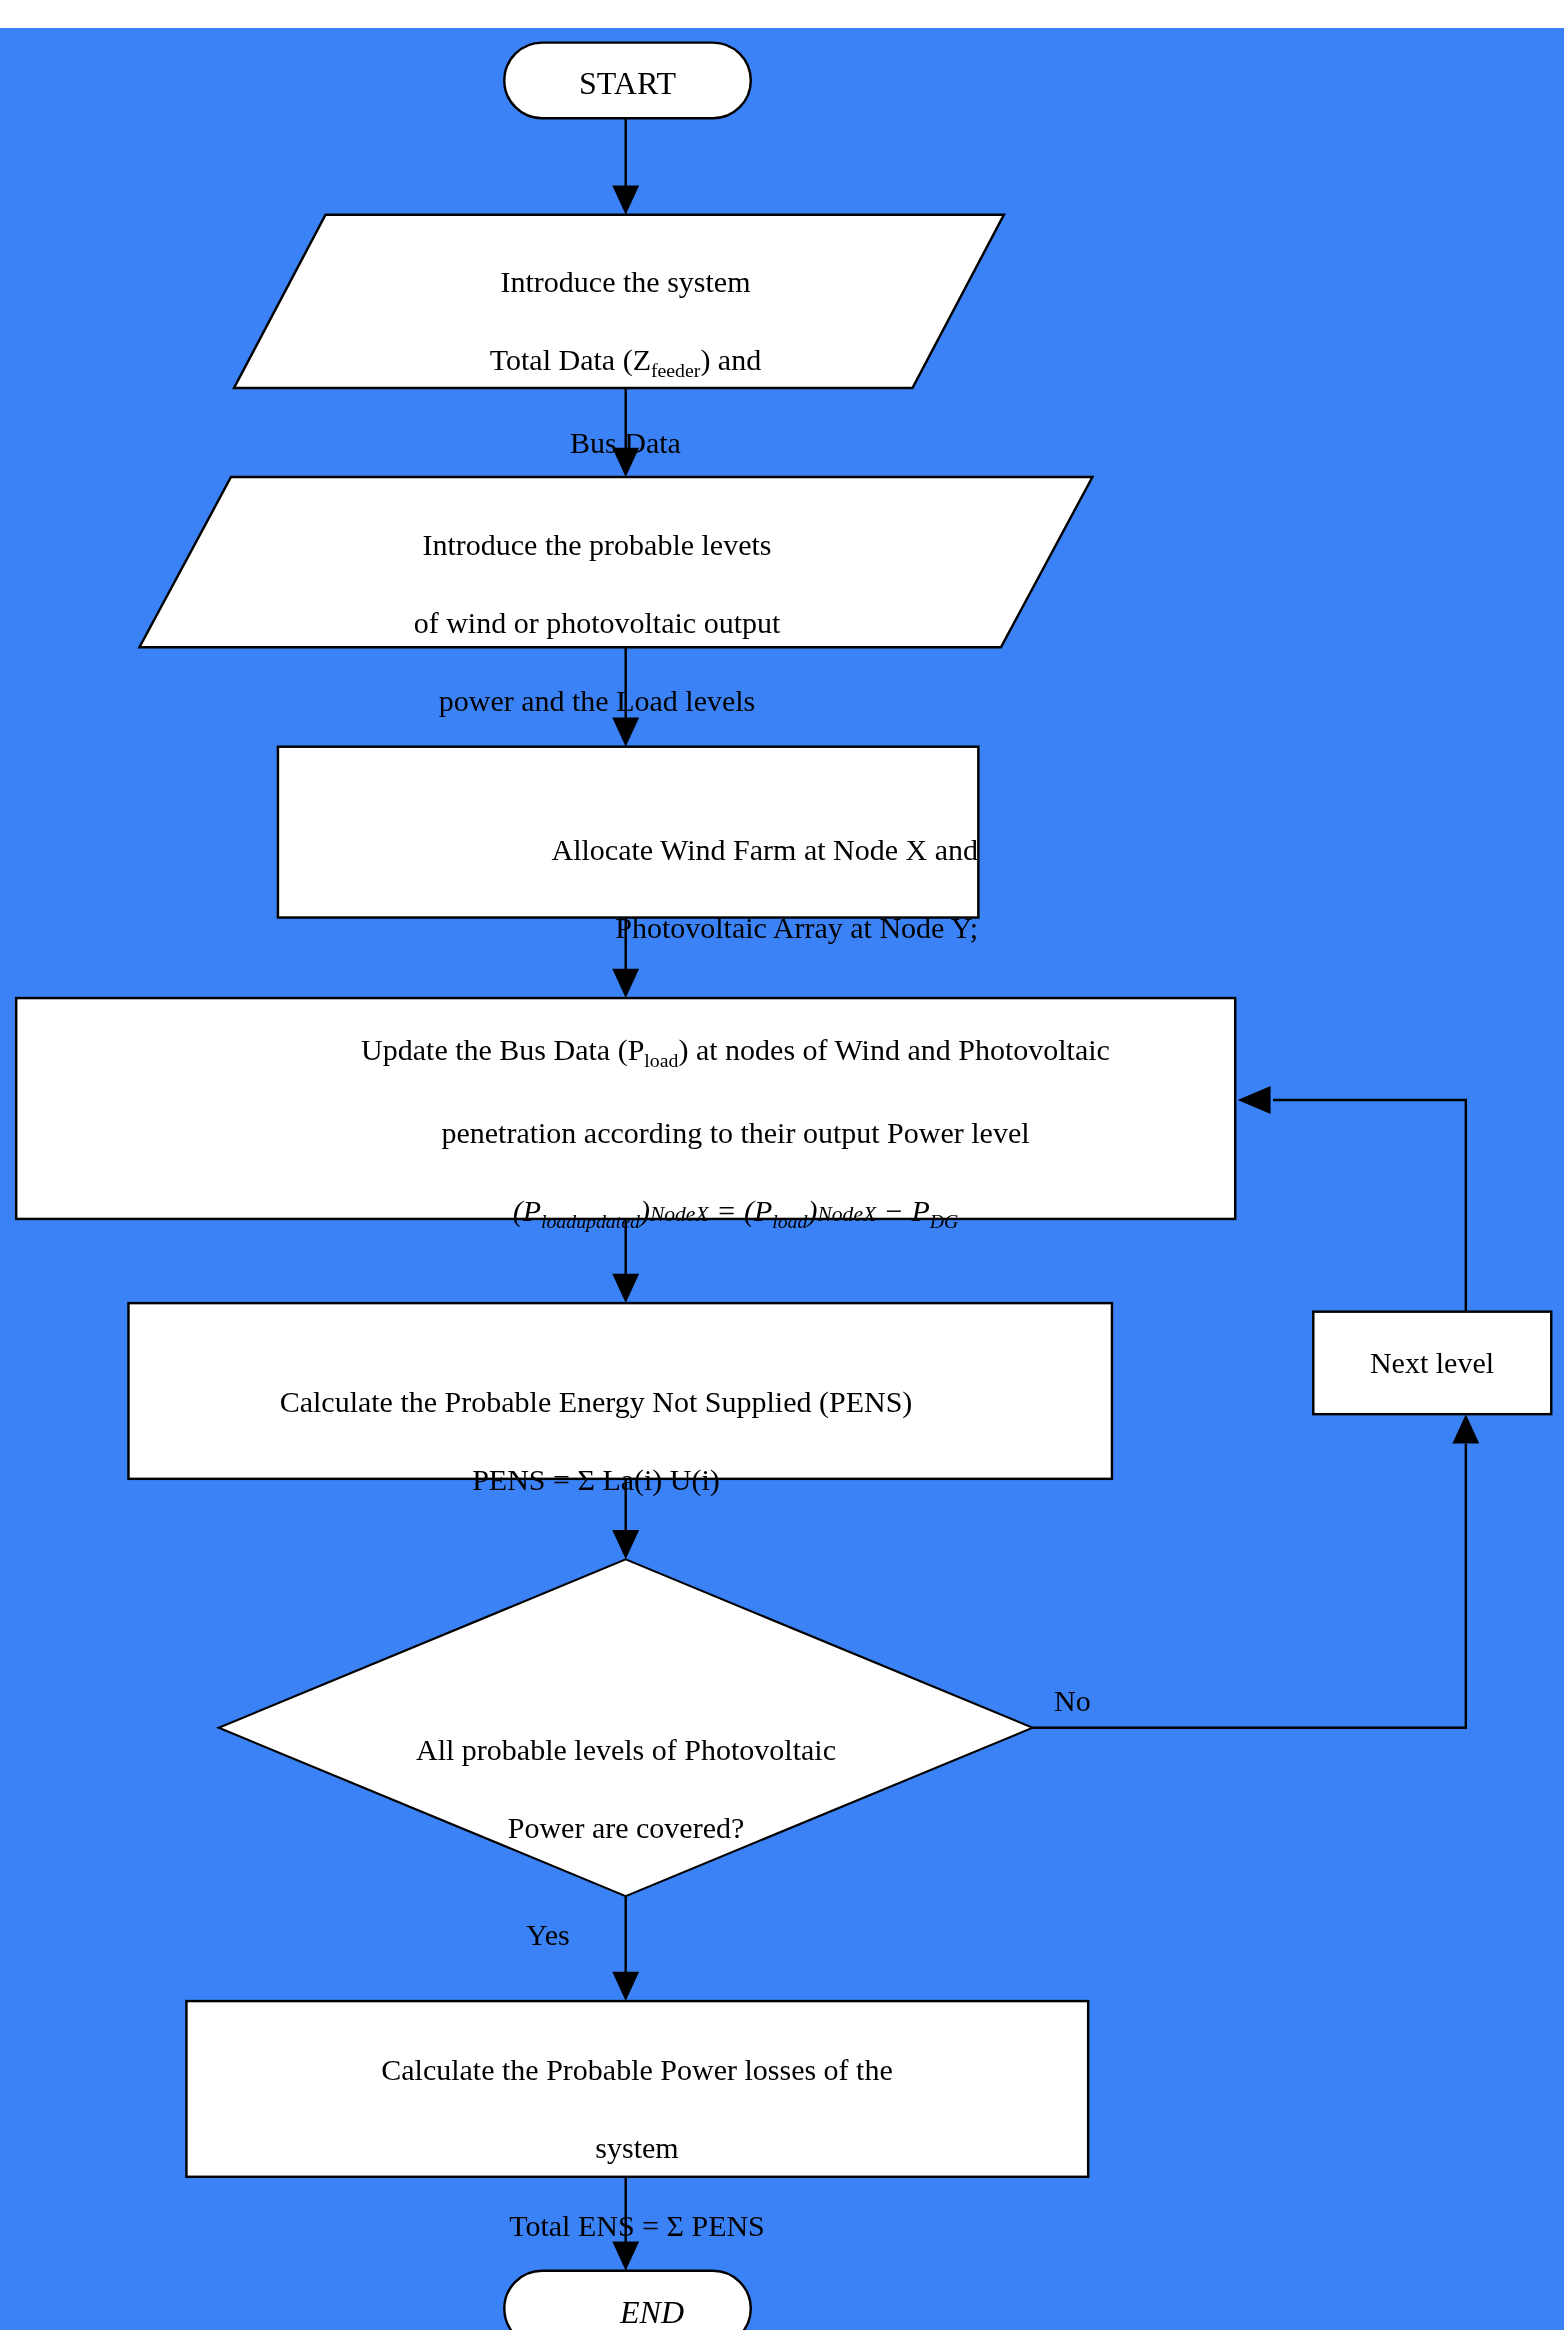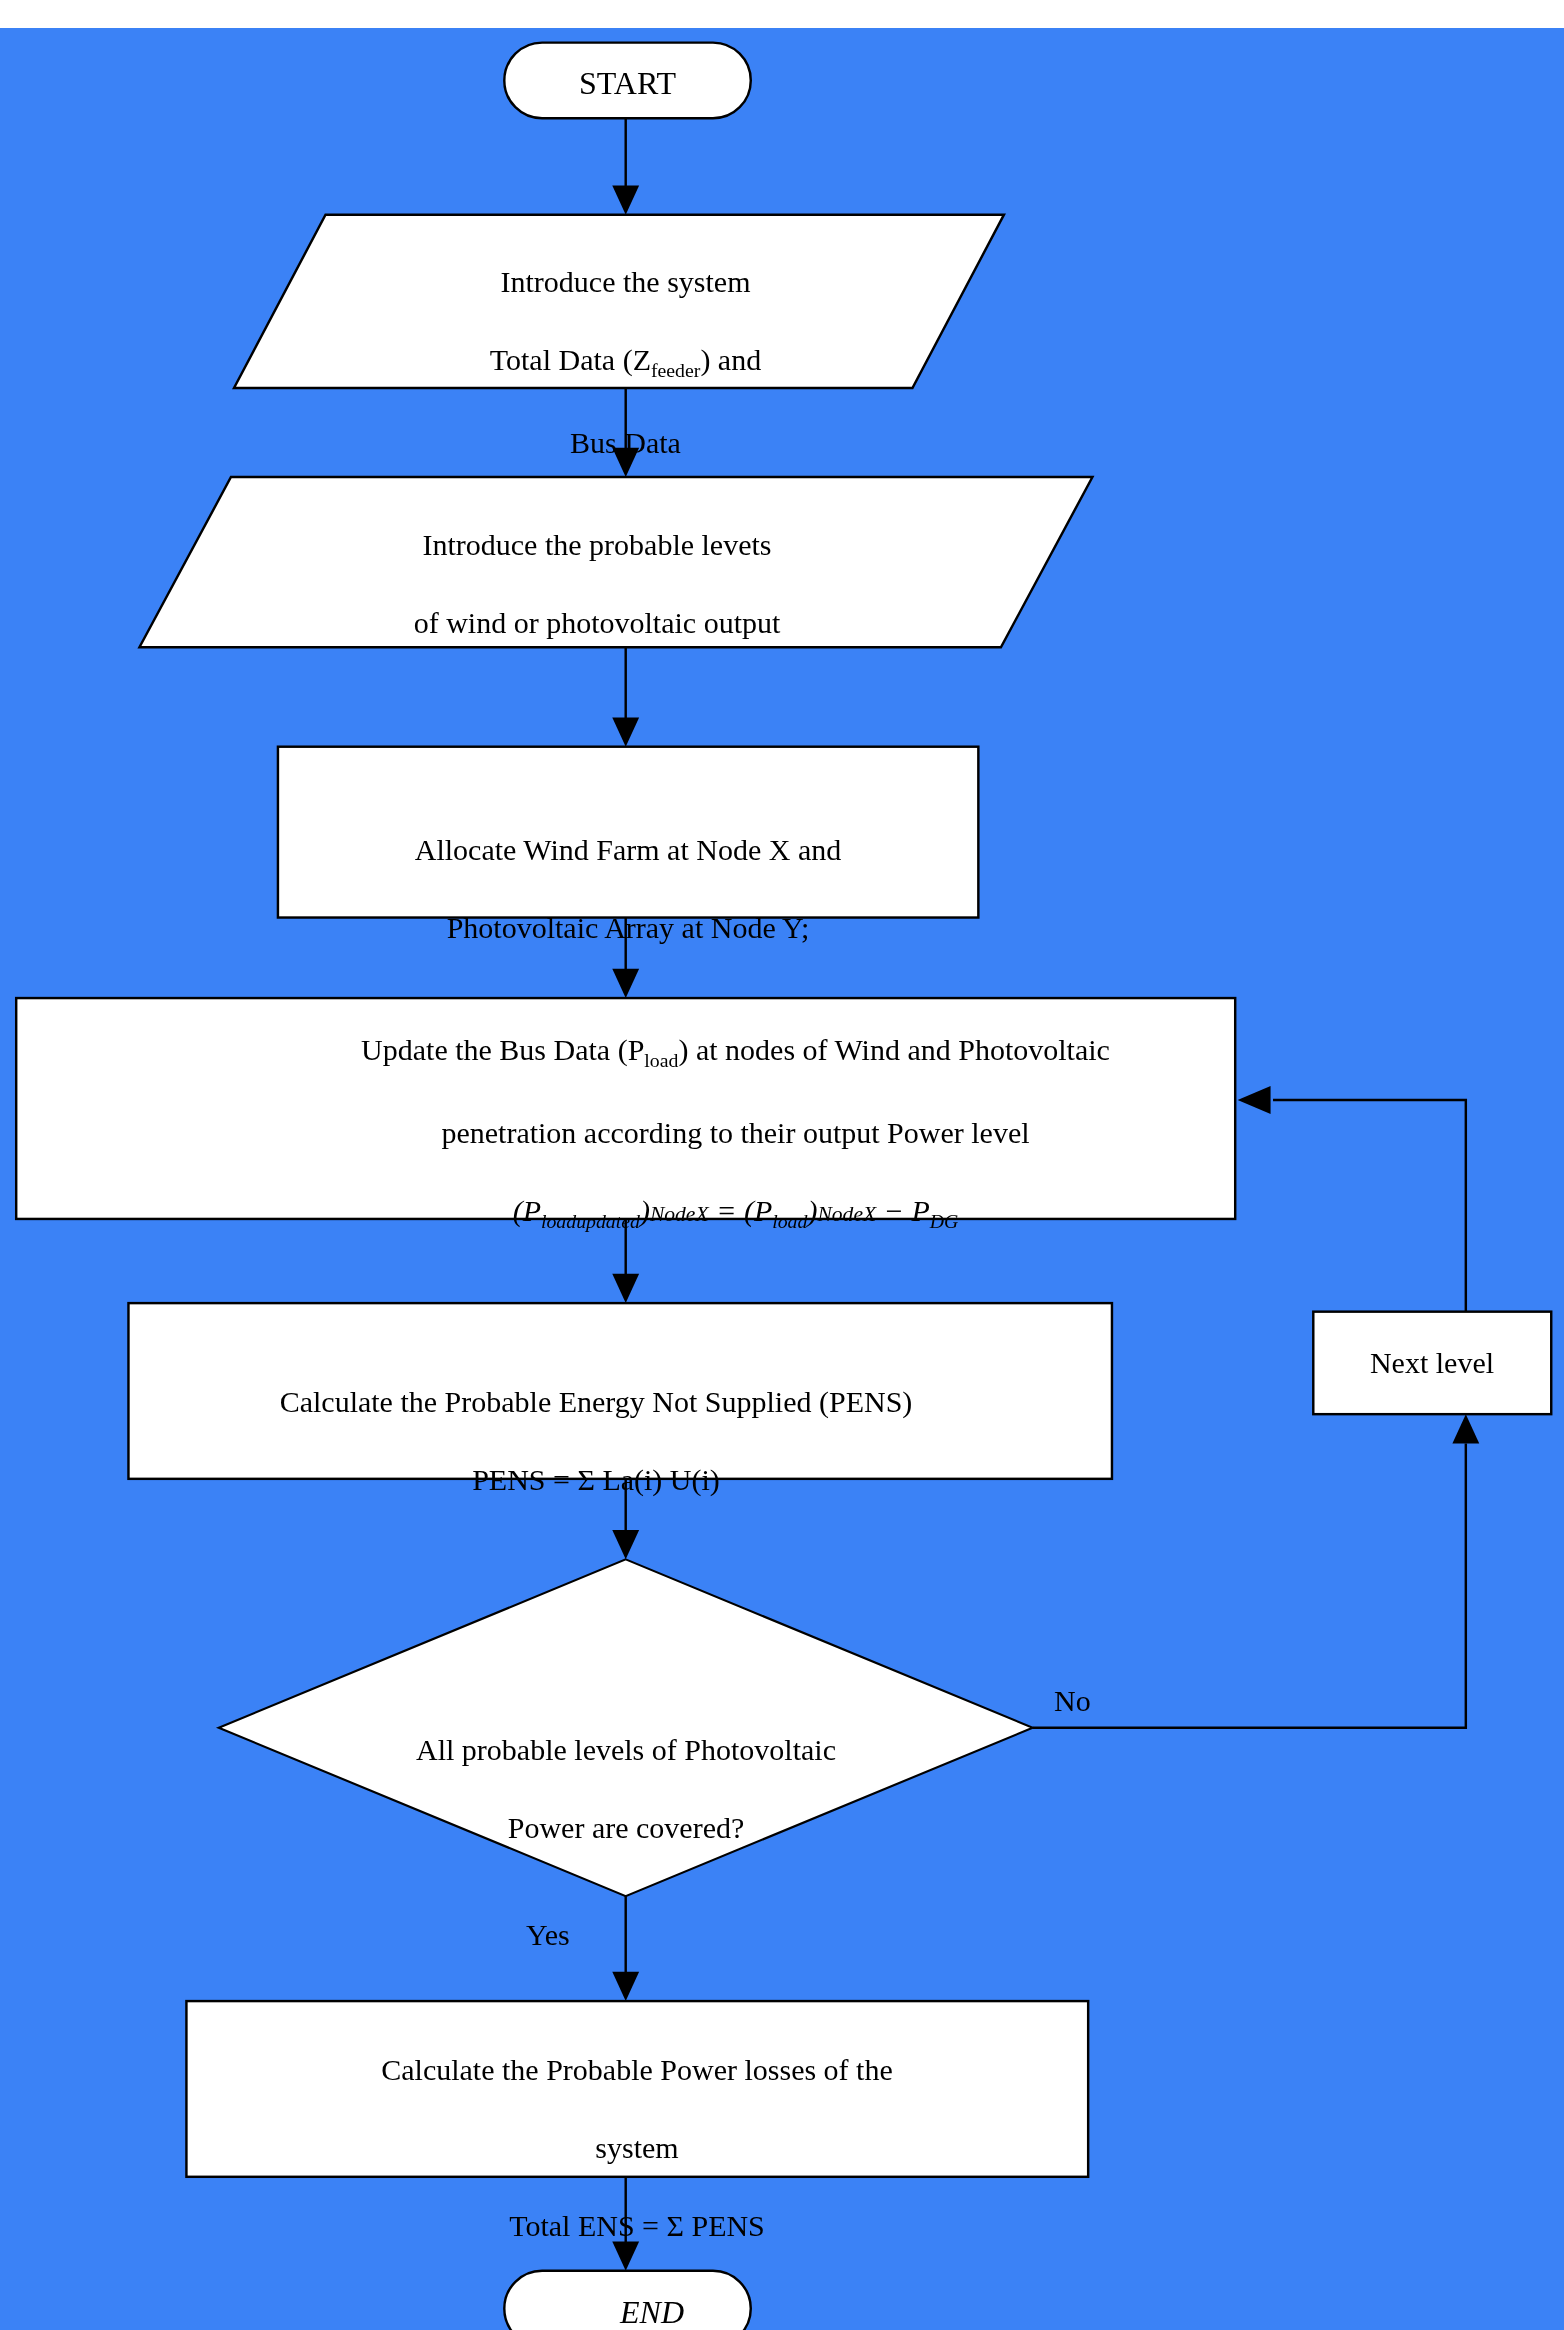--- a/index.html
+++ b/index.html
@@ -149,23 +149,24 @@
 
   <div class="node-text" style="left:295px; top:195px; width:661px;">
     <div>Introduce the system</div>
     <div><span>Total Data (Z</span><span class="sub">feeder</span><span>) and</span></div>
     <div>Bus Data</div>
   </div>
 
   <div class="node-text" style="left:188px; top:458px; width:818px;">
     <div>Introduce the probable levets</div>
     <div>of wind or photovoltaic output</div>
-  </div>
-
-  <div class="node-text" style="left:278px; top:763px; width:700px;">
+    <div>power and the Load levels</div>
+  </div>
+
+  <div class="node-text" style="left:278px; top:763px; width:700px;text-align:right;">
     <div>Allocate Wind Farm at Node X and</div>
     <div>Photovoltaic Array at Node Y;</div>
   </div>
 
   <div class="node-text" style="left:16px; top:963px; width:1439px;">
     <div><span>Update the Bus Data (P</span><span class="sub">load</span><span>) at nodes of Wind and Photovoltaic</span></div>
     <div>penetration according to their output Power level</div>
     <div class="formula"><span>(</span><span>P</span><span class="sub">loadupdated</span><span>)</span><span class="nsub">NodeX</span><span> = </span><span>(</span><span>P</span><span class="sub">load</span><span>)</span><span class="nsub">NodeX</span><span> − </span><span>P</span><span class="sub">DG</span></div>
   </div>
 

